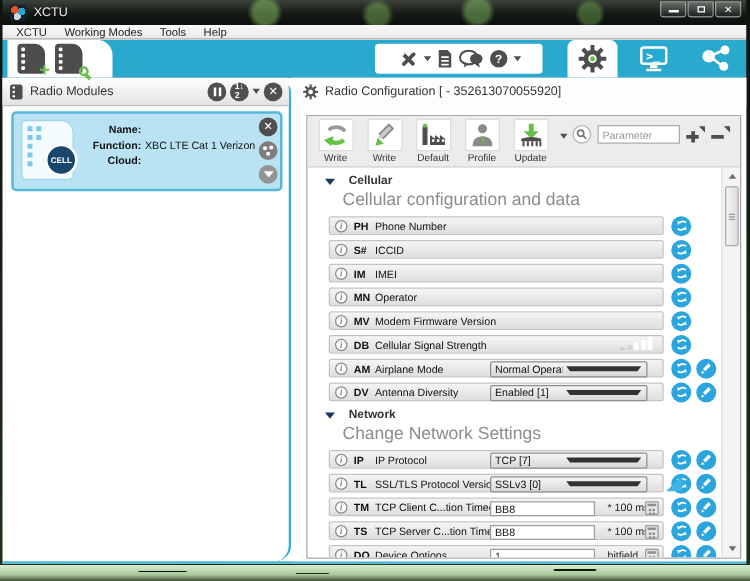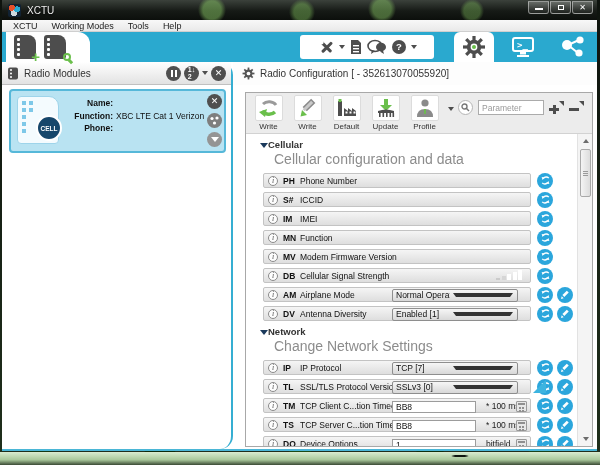--- a/index.html
+++ b/index.html
@@ -131,21 +131,21 @@
   .sb-up,.sb-down{ position:absolute; left:1px; width:13px; height:12px; display:flex; align-items:center; justify-content:center; }
   .sb-up{ top:1px; } .sb-down{ bottom:1px; }
   .sb-tri-u{ width:0;height:0;border-left:3.5px solid transparent;border-right:3.5px solid transparent;border-bottom:4px solid #6c6c6c; }
   .sb-tri-d{ width:0;height:0;border-left:3.5px solid transparent;border-right:3.5px solid transparent;border-top:4px solid #6c6c6c; }
   .sb-thumb{ position:absolute; left:2px; top:15px; width:11px; height:48px; border:1px solid #a9a9a9; border-radius:2px;
     background:linear-gradient(90deg,#f4f4f4,#dcdcdc); }
   .sb-thumb:after{ content:""; position:absolute; left:2px; top:21px; width:5px; height:1px; background:#9a9a9a;
     box-shadow:0 2px 0 #9a9a9a, 0 4px 0 #9a9a9a; }
 
   .section{ margin-bottom:5px; }
-  .sec-head{ display:flex; align-items:center; gap:0; }
+  .sec-head{ display:flex; align-items:center; gap:11px; }
   .sec-tri{ width:0; height:0; border-left:4px solid transparent; border-right:4px solid transparent;
     border-top:5px solid #1b3a5c; margin-top:1px; }
   .sec-title{ font-size:9.5px; font-weight:bold; color:#333; }
   .sec-sub{ font-size:14px; color:#8c8c8c; margin:1px 0 6px 14px; }
 
   .rowline{ display:flex; align-items:center; margin:0 0 4px 3px; height:15px; }
   .row-box{ position:relative; width:268px; height:15px; border:1px solid #c3c3c3; border-radius:2px;
     background:linear-gradient(#f5f5f5,#dedede); display:flex; align-items:center; padding:0 4px; }
   .info-ic{ width:10px; height:10px; border-radius:50%; background:#fdfdfd; border:1px solid #8a8a8a;
     color:#555; font-family:"Liberation Serif",serif; font-style:italic; font-size:8px; line-height:8px;
@@ -312,21 +312,21 @@
     <span class="mc-label">Name:</span>
     <span class="mc-value"></span>
   </div>
 
   <div class="mc-row">
     <span class="mc-label">Function:</span>
     <span class="mc-value">XBC LTE Cat 1 Verizon</span>
   </div>
 
   <div class="mc-row">
-    <span class="mc-label">Phone:</span>
+    <span class="mc-label">Cloud:</span>
   </div>
 
 </div>
         <div class="mc-btns">
           <div class="circ c-dark">
               <span class="xglyph">✕</span>
             </div>
           <div class="circ c-mid">
             <svg width="9" height="9" viewBox="0 0 9 9">
                 <circle cx="2" cy="2.5" r="1.6" fill="#fff"></circle>
@@ -386,42 +386,42 @@
               <path d="M8 18 V10 l4 3 V10 l4 3 V10 l4 3 v5 z" fill="#4d4d4d"></path>
               <rect x="9.5" y="13.5" width="2" height="2" fill="#fff"></rect>
                   <rect x="13.5" y="13.5" width="2" height="2" fill="#fff"></rect>
                   <rect x="17.5" y="13.5" width="2" height="2" fill="#fff"></rect>
                 </svg>
               </div>
             <span class="lbl">Default</span>
           </div>
           <div class="cfg-btn">
             <div class="ibox">
+                <svg width="20" height="20" viewBox="0 0 20 20">
+              <circle cx="10" cy="5" r="3.6" fill="#8a8a8a"></circle>
+              <path d="M2 19 Q2 11 10 11 Q18 11 18 19 Z" fill="#8a8a8a"></path>
+              <path d="M9 11 L11 11 L10.8 16 L9.2 16 Z" fill="#6abf4b"></path>
+                </svg>
+              </div>
+            <span class="lbl">Profile</span>
+          </div>
+          <div class="cfg-btn">
+            <div class="ibox">
                 <svg width="22" height="20" viewBox="0 0 22 20">
               <rect x="9" y="1" width="4" height="7" fill="#6abf4b"></rect>
                   <path d="M5 7 L17 7 L11 13 Z" fill="#6abf4b"></path>
               <path d="M3 13 Q11 10 19 13 L19 15 L3 15 Z" fill="#4d4d4d"></path>
               <rect x="4" y="15" width="1.6" height="4" fill="#4d4d4d"></rect>
                   <rect x="7.5" y="15" width="1.6" height="4" fill="#4d4d4d"></rect>
                   <rect x="11" y="15" width="1.6" height="4" fill="#4d4d4d"></rect>
                   <rect x="14.5" y="15" width="1.6" height="4" fill="#4d4d4d"></rect>
                   <rect x="17.5" y="15" width="1.6" height="4" fill="#4d4d4d"></rect>
                 </svg>
               </div>
             <span class="lbl">Update</span>
-          </div>
-          <div class="cfg-btn">
-            <div class="ibox">
-                <svg width="20" height="20" viewBox="0 0 20 20">
-              <circle cx="10" cy="5" r="3.6" fill="#8a8a8a"></circle>
-              <path d="M2 19 Q2 11 10 11 Q18 11 18 19 Z" fill="#8a8a8a"></path>
-              <path d="M9 11 L11 11 L10.8 16 L9.2 16 Z" fill="#6abf4b"></path>
-                </svg>
-              </div>
-            <span class="lbl">Profile</span>
           </div>
           <span class="dd-arrow profile-dd"></span>
           <div class="search-area">
             <div class="mag-circ">
               <svg width="9" height="9" viewBox="0 0 9 9">
                   <circle cx="3.5" cy="3.5" r="2.5" fill="none" stroke="#777" stroke-width="1.4"></circle>
                   <line x1="5.5" y1="5.5" x2="8" y2="8" stroke="#777" stroke-width="1.4"></line>
                 </svg>
             </div>
             <input class="search-input" placeholder="Parameter" style="">
@@ -521,21 +521,21 @@
         <rect x="4.6" y="0.5" width="3.2" height="7.5" fill="#fff" transform="rotate(45 6 5)"></rect>
         <path d="M1.2 10.8 L2 7.6 L4.4 10 Z" fill="#fff"></path>
                     </svg>
     </span>
   </div>
 
   <div class="rowline">
     <div class="row-box">
       <span class="info-ic">i</span>
       <span class="p-code">MN</span>
-      <span class="p-name">Function</span>
+      <span class="p-name">Operator</span>
 
     </div>
     <span class="act">
       <svg width="11" height="11" viewBox="0 0 12 12">
         <path d="M9.6 3.4 A4 4 0 0 0 3.6 3.8" fill="none" stroke="#fff" stroke-width="1.5"></path>
         <path d="M1.8 2.2 L5 2.6 L2.8 5.4 Z" fill="#fff"></path>
         <path d="M2.4 8.6 A4 4 0 0 0 8.4 8.2" fill="none" stroke="#fff" stroke-width="1.5"></path>
         <path d="M10.2 9.8 L7 9.4 L9.2 6.6 Z" fill="#fff"></path>
                     </svg>
     </span>

